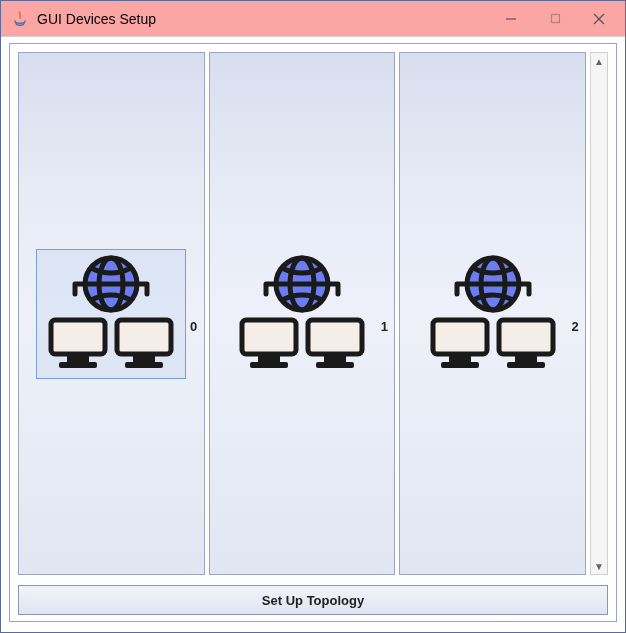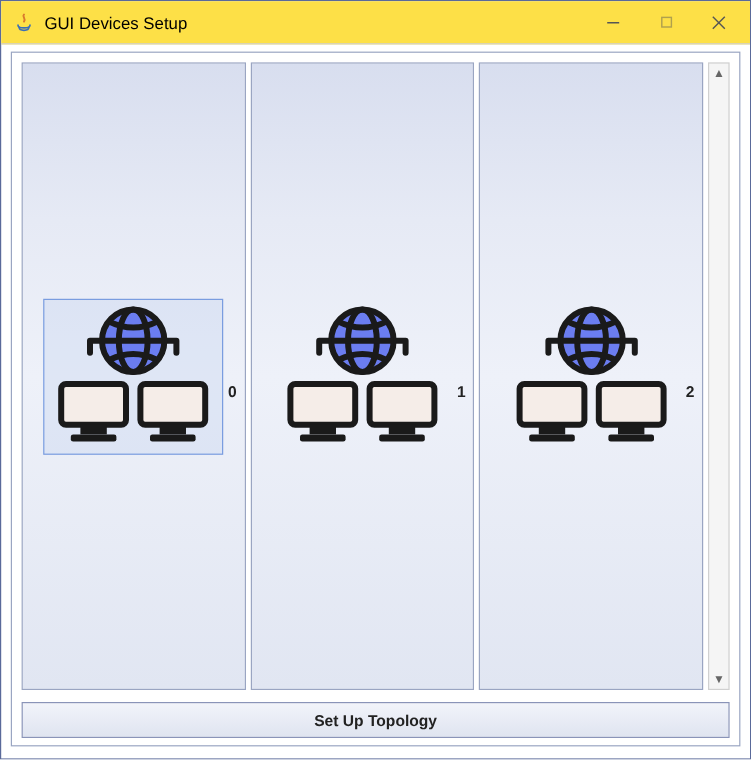--- a/index.html
+++ b/index.html
@@ -17,21 +17,21 @@
       border: 1px solid #5a6a9a;
       background: #ffffff;
       display: flex;
       flex-direction: column;
     }
     .titlebar {
       height: 36px;
       display: flex;
       align-items: center;
       padding: 0 4px 0 10px;
-      background: #fde047;
+      background: #fca5a5;
       border-bottom: 1px solid #d0d0d0;
     }
     .titlebar .app-icon {
       width: 18px; height: 18px;
       margin-right: 8px;
       display: inline-flex;
       align-items: center;
       justify-content: center;
     }
     .titlebar .title {

